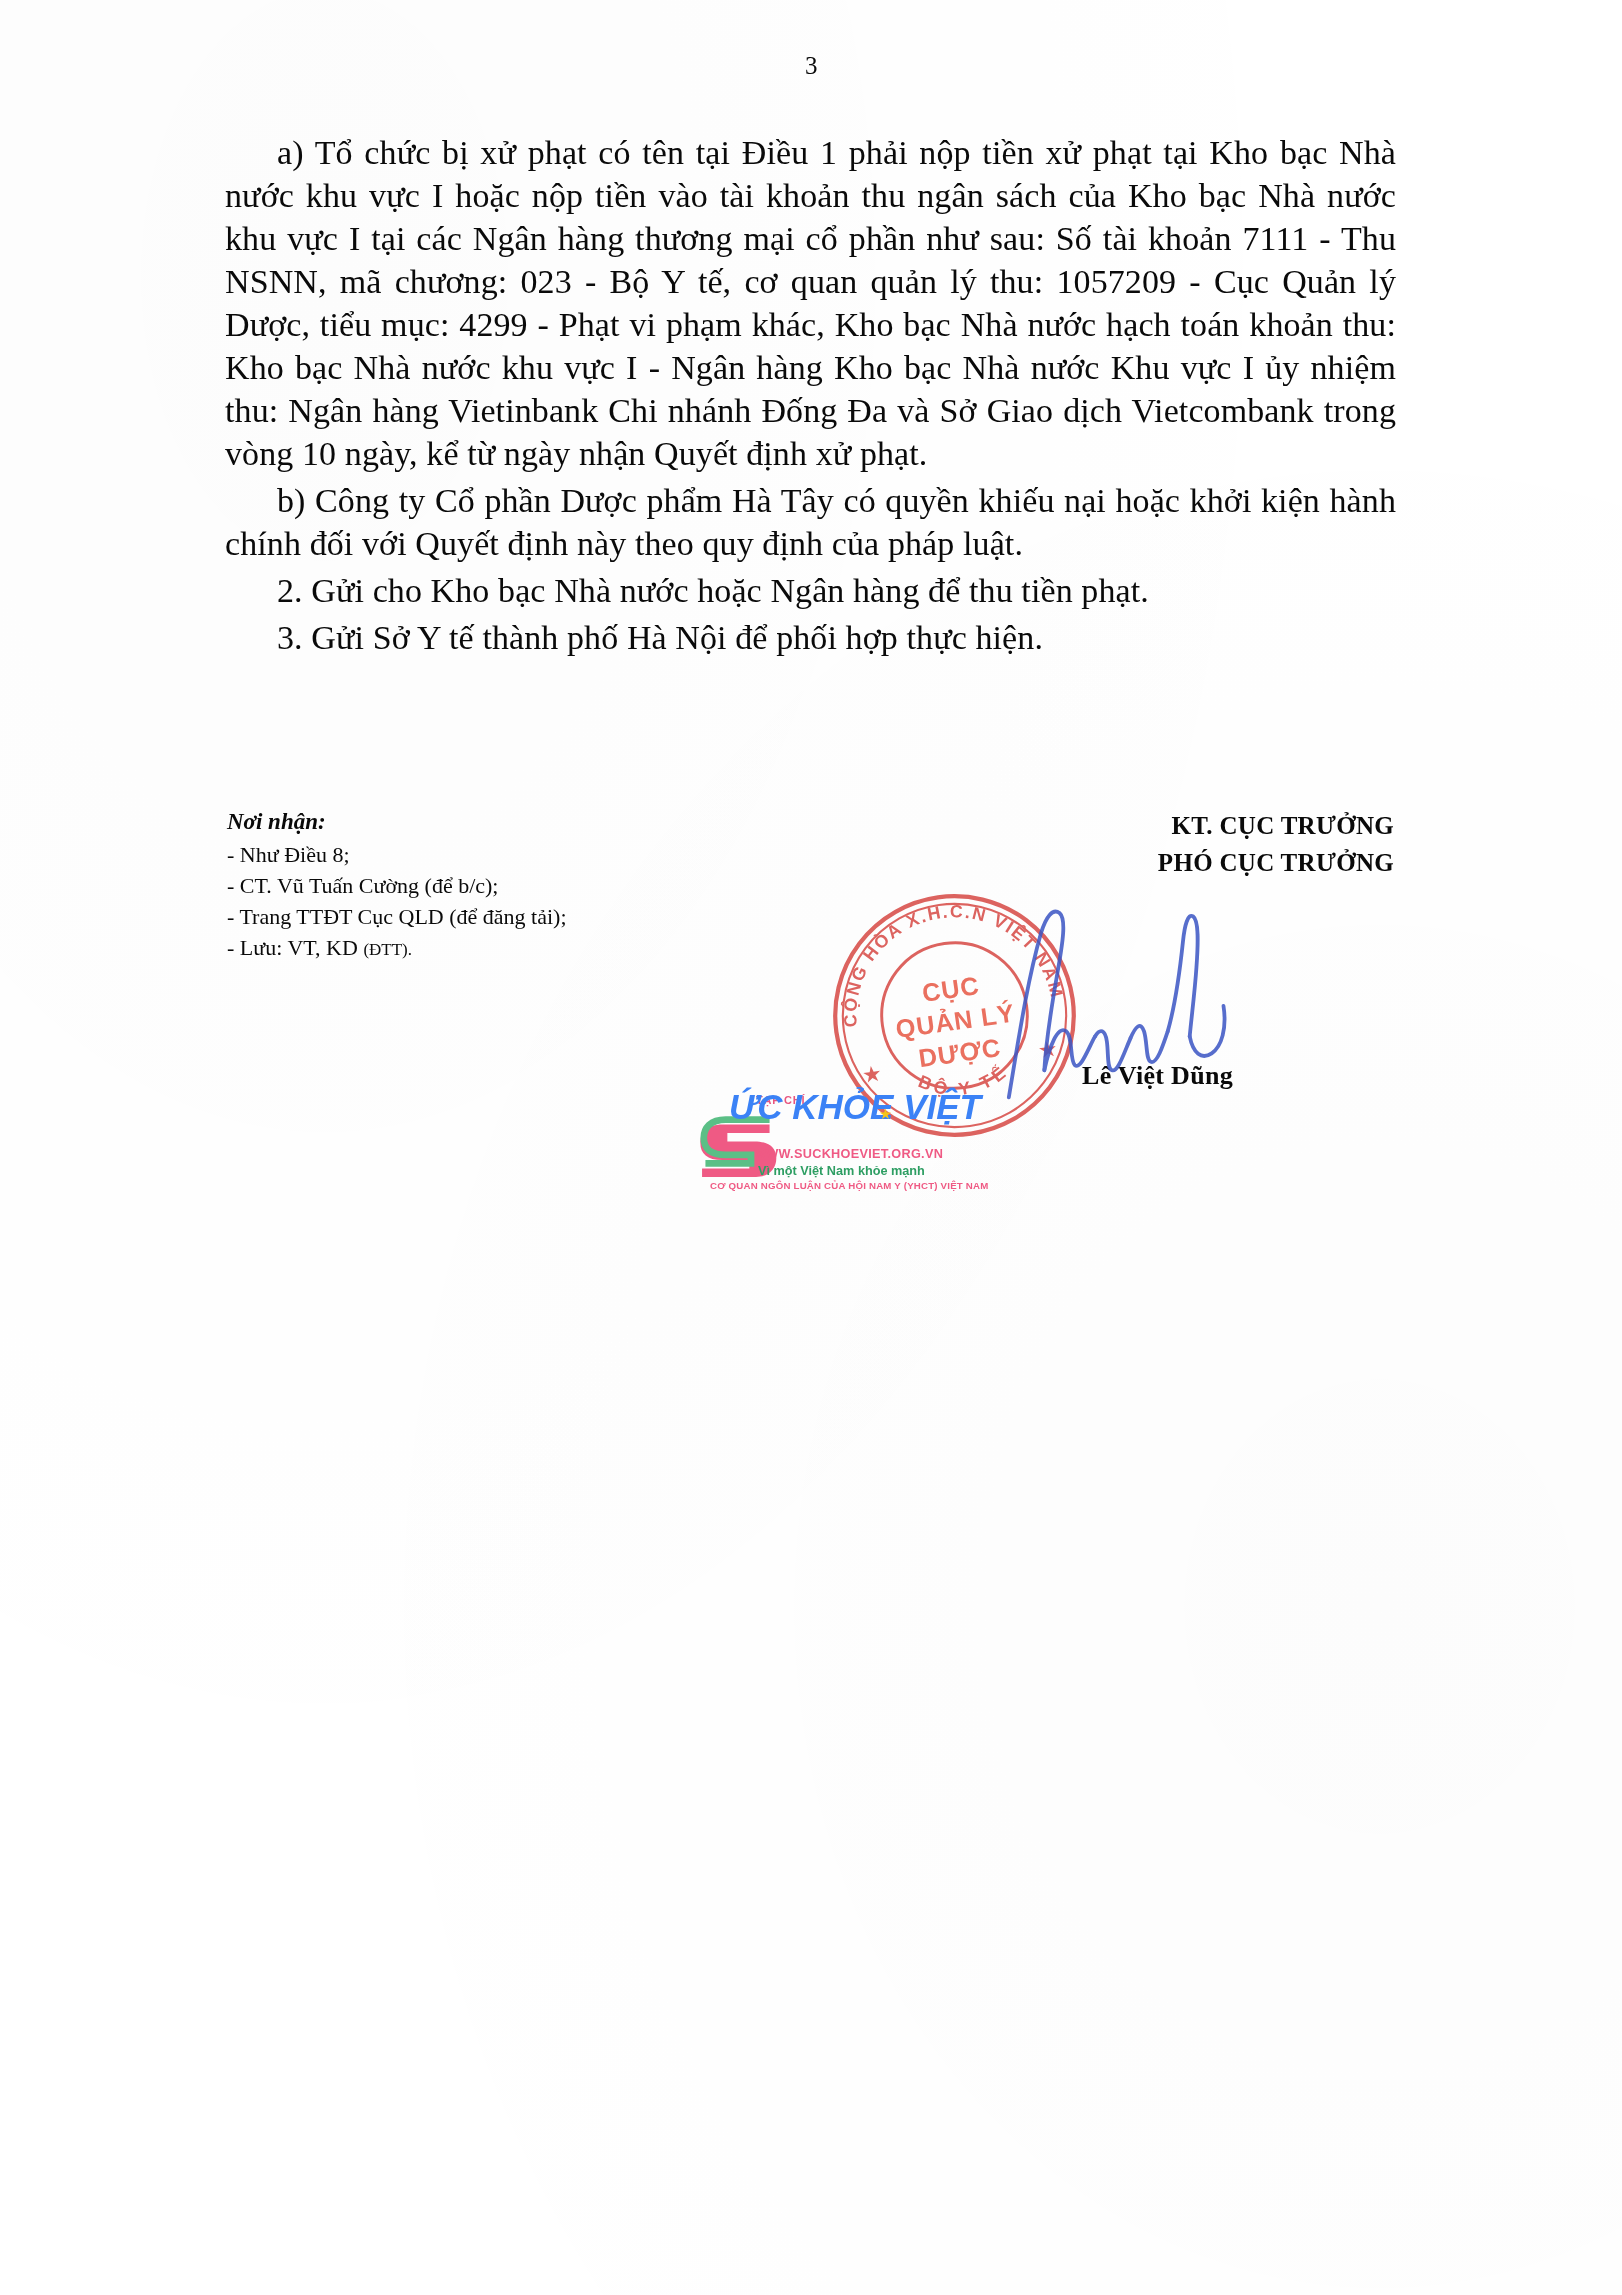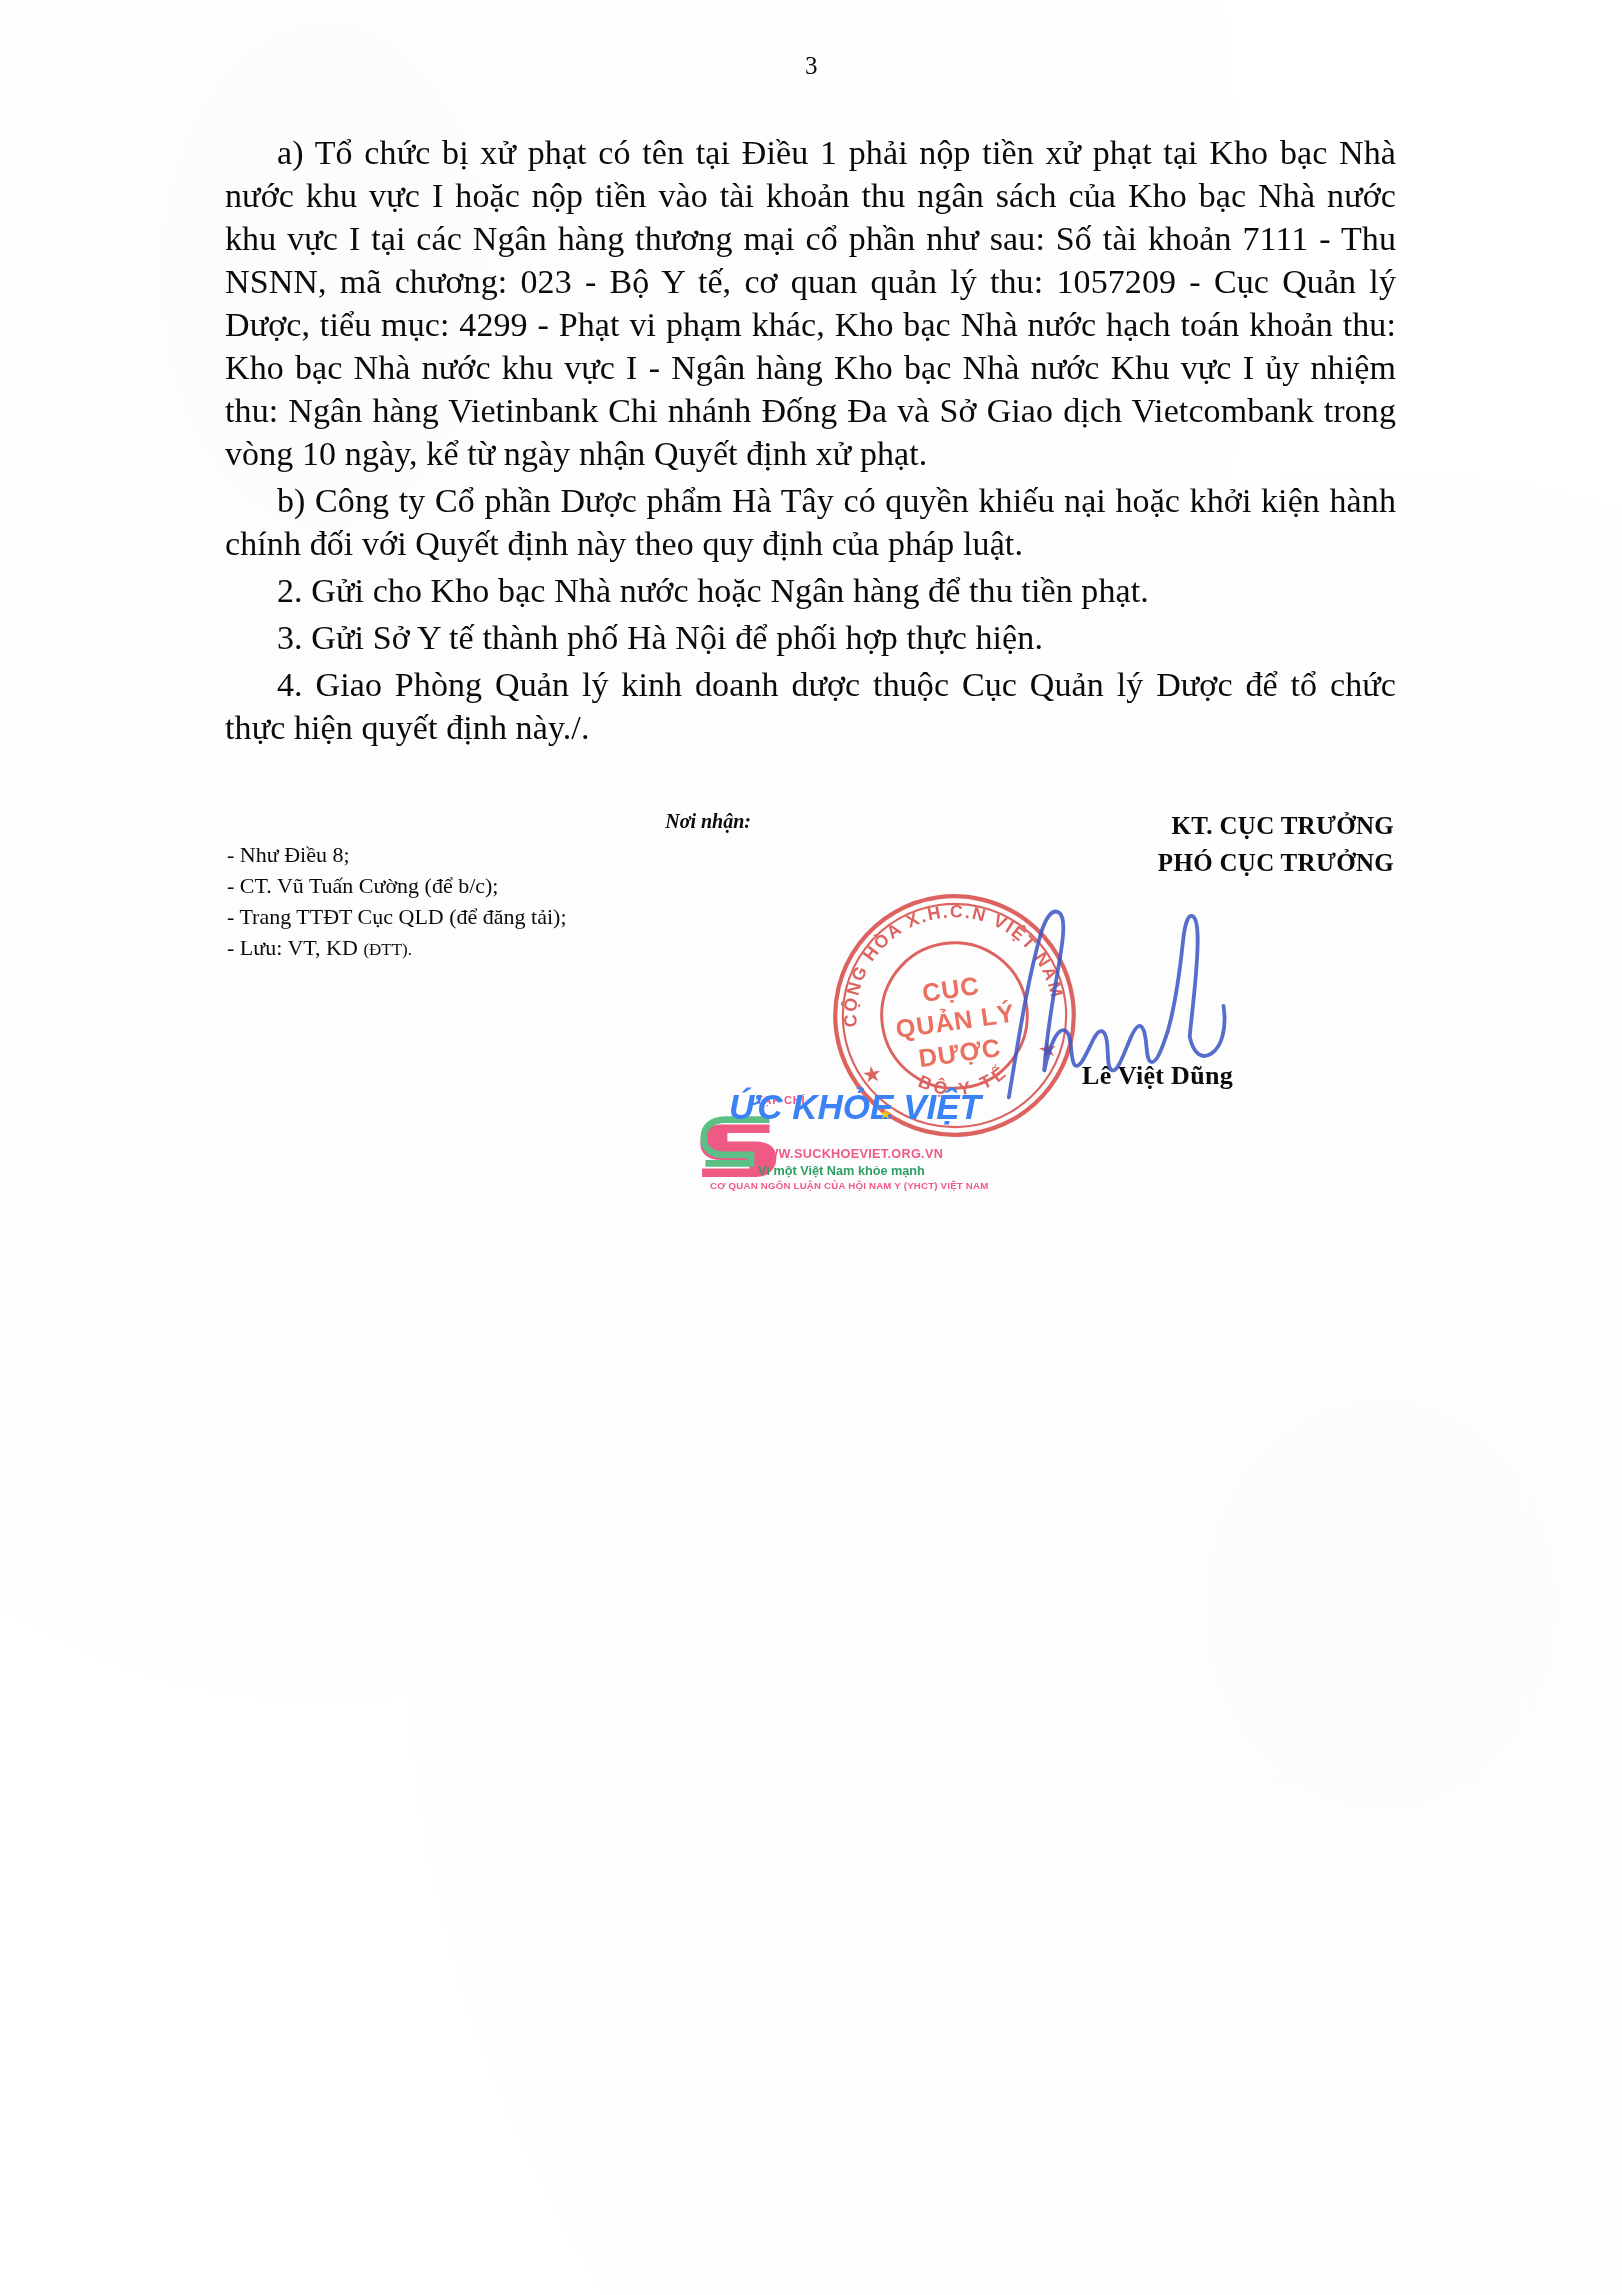--- a/index.html
+++ b/index.html
@@ -67,26 +67,25 @@
     height: 473px;
   }
 
   .recipients {
     position: absolute;
     left: 227px;
     top: 0;
     width: 524px;
   }
   .recipients-title {
-    font-size: 20px;
+    font-size: 23px;
     font-weight: bold;
     font-style: italic;
     margin: 0 0 3.4px 0;
     line-height: 29px;
-    text-align: right;
   }
   .recipient-line {
     font-size: 22px;
     line-height: 31px;
     white-space: nowrap;
   }
   .recipient-line .small {
     font-size: 17px;
   }
 
@@ -218,21 +217,20 @@
 
   <div class="scan-tint"></div>
 
   <div class="page-number">3</div>
 
   <div class="body-block">
     <p class="para indent">a) Tổ chức bị xử phạt có tên tại Điều 1 phải nộp tiền xử phạt tại Kho bạc Nhà nước khu vực I hoặc nộp tiền vào tài khoản thu ngân sách của Kho bạc Nhà nước khu vực I tại các Ngân hàng thương mại cổ phần như sau: Số tài khoản 7111 - Thu NSNN, mã chương: 023 - Bộ Y tế, cơ quan quản lý thu: 1057209 - Cục Quản lý Dược, tiểu mục: 4299 - Phạt vi phạm khác, Kho bạc Nhà nước hạch toán khoản thu: Kho bạc Nhà nước khu vực I - Ngân hàng Kho bạc Nhà nước Khu vực I ủy nhiệm thu: Ngân hàng Vietinbank Chi nhánh Đống Đa và Sở Giao dịch Vietcombank trong vòng 10 ngày, kể từ ngày nhận Quyết định xử phạt.</p>
     <p class="para indent">b) Công ty Cổ phần Dược phẩm Hà Tây có quyền khiếu nại hoặc khởi kiện hành chính đối với Quyết định này theo quy định của pháp luật.</p>
     <p class="para indent no-justify">2. Gửi cho Kho bạc Nhà nước hoặc Ngân hàng để thu tiền phạt.</p>
     <p class="para indent no-justify">3. Gửi Sở Y tế thành phố Hà Nội để phối hợp thực hiện.</p>
-    <p class="para indent">4. Giao Phòng Quản lý kinh doanh dược thuộc Cục Quản lý Dược để tổ chức thực hiện quyết định này./.</p>
   </div>
 
   <div class="lower">
 
     <div class="recipients">
       <div class="recipients-title">Nơi nhận:</div>
       <div class="recipient-line">- Như Điều 8;</div>
       <div class="recipient-line">- CT. Vũ Tuấn Cường (để b/c);</div>
       <div class="recipient-line">- Trang TTĐT Cục QLD (để đăng tải);</div>
       <div class="recipient-line"><span>- Lưu: VT, KD </span><span class="small">(ĐTT).</span></div>

